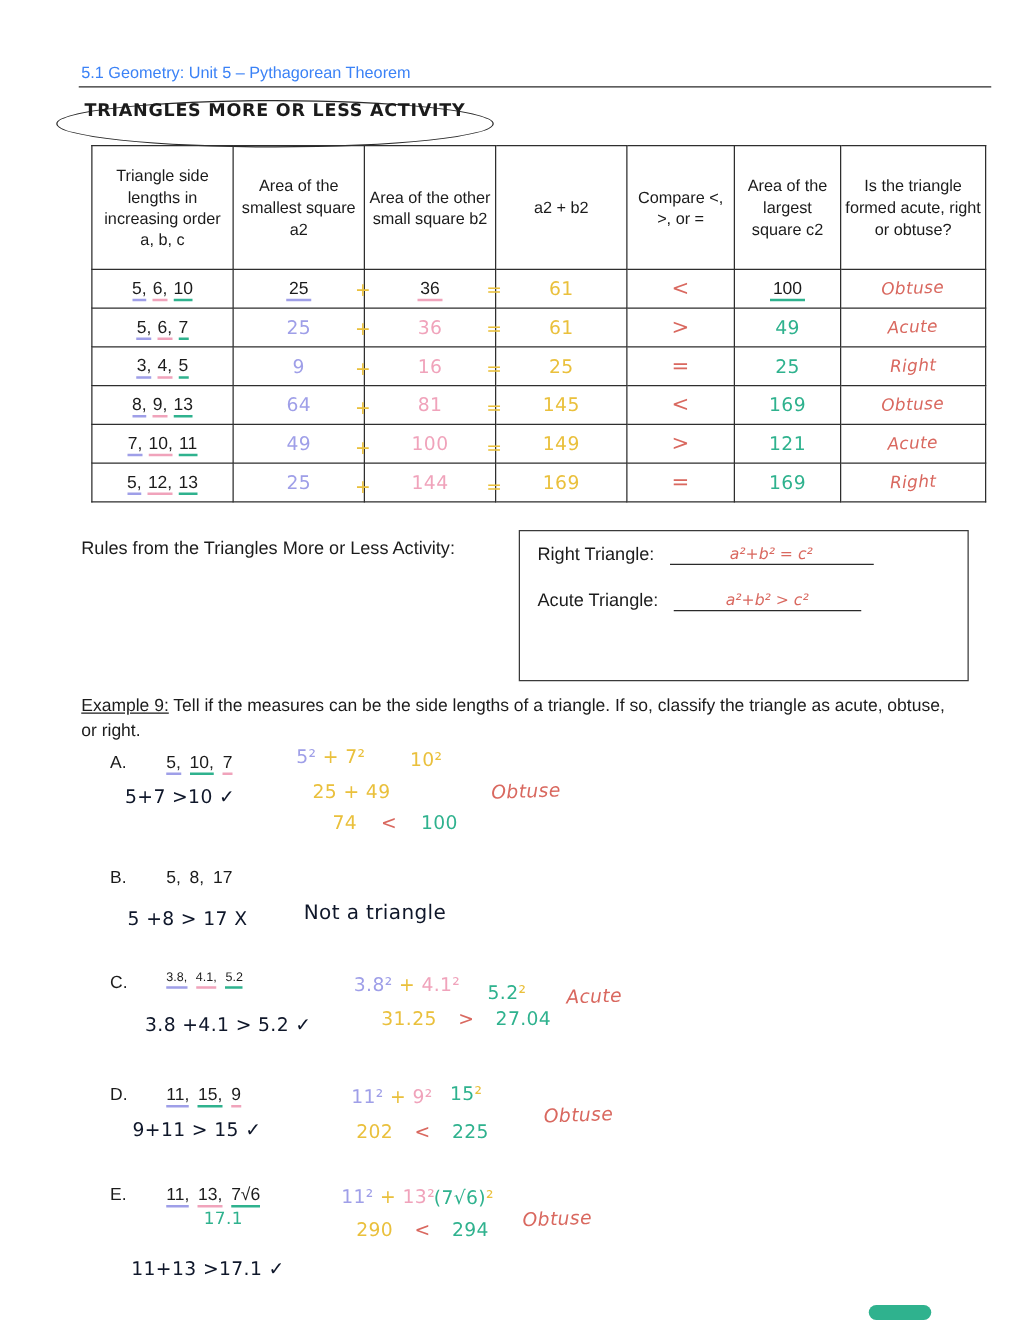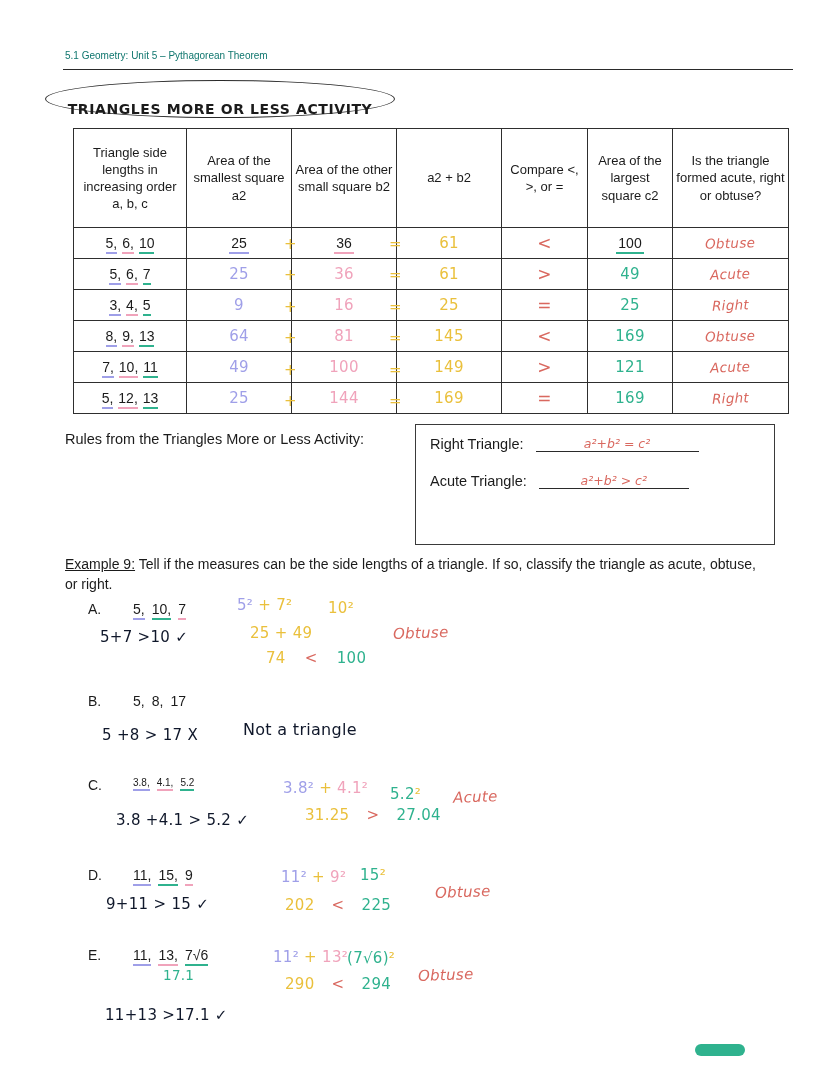--- a/index.html
+++ b/index.html
@@ -2,25 +2,25 @@
 <html><head>
 <meta charset="utf-8">
 <style>
   html,body{margin:0;padding:0;}
   body{
     width:828px;height:1072px;position:relative;background:#ffffff;
     font-family:"Liberation Sans", sans-serif;color:#1b1b1b;overflow:hidden;
   }
   .abs{position:absolute;}
   
-  .title{font-size:10px;color:#0f766e;}
+  .title{font-size:13px;color:#3b82f6;}
   .rule-line{border-top:1.6px solid #2a2a2a;}
   .badge{
     width:348px;height:36px;border:1.6px solid #2a2a2a;border-radius:50%;
-    display:flex;align-items:flex-end;justify-content:center;
+    display:flex;align-items:flex-start;justify-content:center;
   }
   .badge-text{font-weight:900;font-size:14px;letter-spacing:.6px;font-family:"DejaVu Sans",sans-serif;}
   
   table{border-collapse:collapse;table-layout:fixed;width:715px;}
   th,td{border:1.6px solid #2e2e2e;text-align:center;vertical-align:middle;padding:0 3px;}
   th{font-weight:normal;font-size:13px;line-height:1.32;height:98px;}
   tr.data-row{height:31px;}
   .sides-cell span{margin:0 2.5px;font-size:14px;}
   .printed-val{font-size:14px;padding:0 2px 1px 2px;}
   
@@ -46,21 +46,21 @@
 </head>
 <body>
 
 <div class="abs title" style="left:65px;top:50px;">5.1 Geometry: Unit 5 – Pythagorean Theorem</div>
 <div class="abs rule-line" style="left:63px;top:69px;width:730px;"></div>
 
 <div class="abs badge" style="left:45px;top:80px;">
   <span class="badge-text">TRIANGLES MORE OR LESS ACTIVITY</span>
 </div>
 
-<div class="abs" style="left:73px;top:128px;width:715px;">
+<div class="abs" style="left:73px;top:116px;width:715px;">
   <table>
     <colgroup>
       <col style="width:113px">
         <col style="width:105px">
         <col style="width:105px">
       <col style="width:105px">
         <col style="width:86px">
         <col style="width:85px">
         <col style="width:116px">
     </colgroup>

